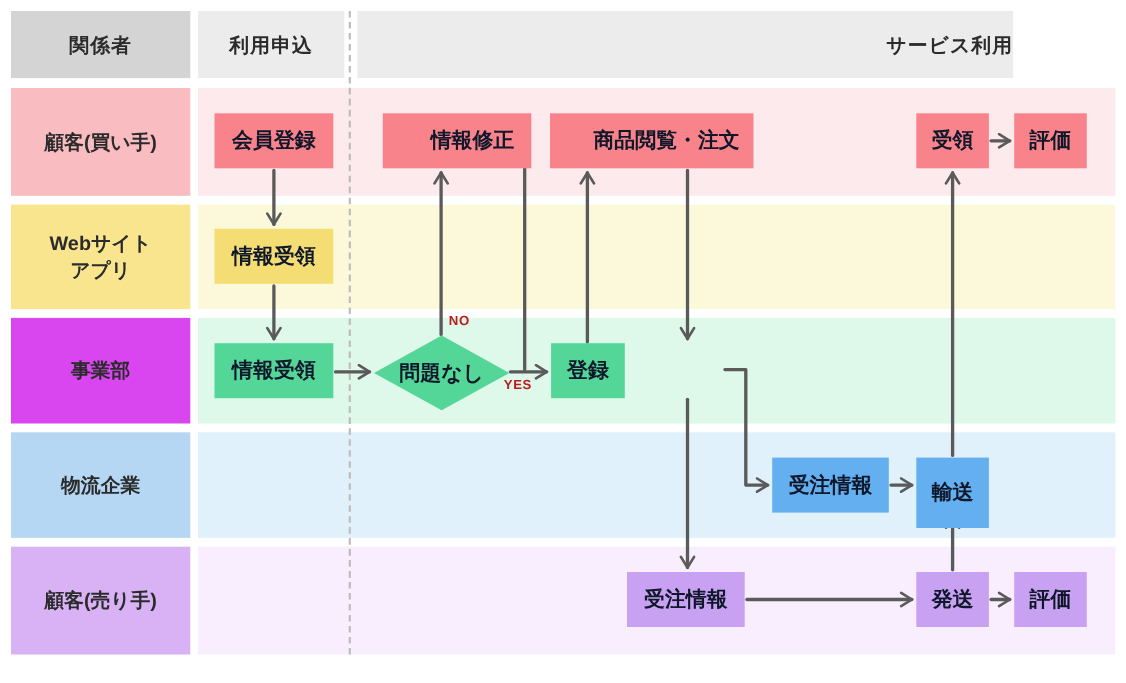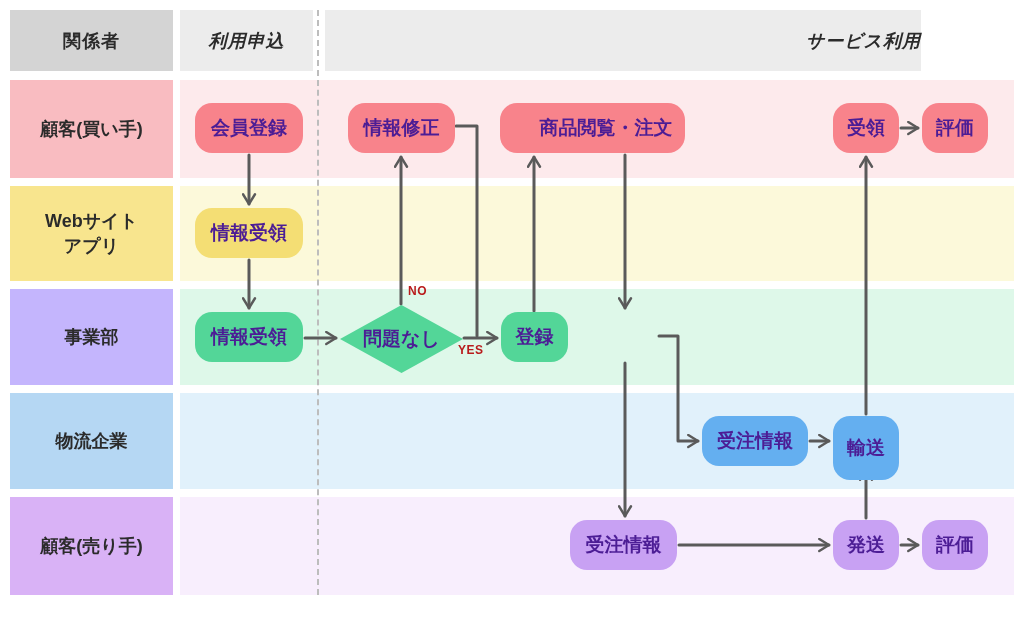--- a/index.html
+++ b/index.html
@@ -5,33 +5,33 @@
   html,body{margin:0;padding:0;background:#ffffff;}
   .canvas{
     position:relative;width:1024px;height:621px;background:#ffffff;overflow:hidden;
     font-family:"Liberation Sans","DejaVu Sans",sans-serif;color:#2b2b2b;
   }
   .hdr{
     position:absolute;top:10px;height:61px;display:flex;align-items:center;justify-content:center;
     font-size:18px;font-weight:600;letter-spacing:1px;color:#2b2b2b;
   }
   .hdr-dark{background:#d4d4d4;}
-  .hdr-light{background:#ececec;font-style:italic;}
+  .hdr-light{background:#ececec;}
   .lane-strip{position:absolute;left:180px;width:834px;}
   .lane-label{
     position:absolute;left:10px;width:163px;display:flex;align-items:center;justify-content:center;
     font-size:18px;font-weight:600;text-align:center;white-space:pre-line;line-height:1.35;color:#2b2b2b;
   }
   .dashed-divider{
     position:absolute;left:317px;top:10px;height:585px;width:0;
     border-left:2px dashed #bdbdbd;
   }
   .node{
     position:absolute;display:flex;align-items:center;justify-content:center;
-    font-size:19px;font-weight:600;color:#4c1d95;text-align:center;white-space:nowrap;border-radius:17px;
+    font-size:19px;font-weight:600;color:#0f172a;text-align:center;white-space:nowrap;
   }
   .node-red{background:#f8838b;}
   .node-yellow{background:#f4de74;}
   .node-green{background:#53d698;}
   .node-blue{background:#64aff0;}
   .node-purple{background:#c8a1f3;}
   .diamond{
     clip-path:polygon(50% 0,100% 50%,50% 100%,0 50%);
   }
   .branch-label{
@@ -56,21 +56,21 @@
   <div class="hdr hdr-light" style="left:180px;width:133px;">
       <span>利用申込</span>
     </div>
   <div class="hdr hdr-light" style="left:325px;width:596px;justify-content:flex-end;">
       <span>サービス利用</span>
     </div>
 
   <div class="lane-label" style="top:80px;height:98px;background:#f9bcc1;">顧客(買い手)</div>
   <div class="lane-label" style="top:186px;height:95px;background:#f8e58e;">Webサイト
 アプリ</div>
-  <div class="lane-label" style="top:289px;height:96px;background:#c4b5fd;">事業部</div>
+  <div class="lane-label" style="top:289px;height:96px;background:#d946ef;">事業部</div>
   <div class="lane-label" style="top:393px;height:96px;background:#b5d7f3;">物流企業</div>
   <div class="lane-label" style="top:497px;height:98px;background:#d9b2f6;">顧客(売り手)</div>
 
   <div class="dashed-divider"></div>
 
   <svg class="arrows" width="1024" height="621" viewBox="0 0 1024 621">
     <defs>
       <marker id="arrow" viewBox="0 0 10 10" refX="8" refY="5" markerWidth="5" markerHeight="5" orient="auto-start-reverse" markerUnits="strokeWidth">
         <path d="M1.5,1 L8,5 L1.5,9" fill="none" stroke="#5a5a5a" stroke-width="1.6" stroke-linecap="round" stroke-linejoin="round"></path>
       </marker>
@@ -89,21 +89,21 @@
       <polyline points="810,441 829,441" marker-end="url(#arrow)"></polyline>
       <polyline points="679,545 829,545" marker-end="url(#arrow)"></polyline>
       <polyline points="866,518 866,470" marker-end="url(#arrow)"></polyline>
       <polyline points="866,414 866,157" marker-end="url(#arrow)"></polyline>
       <polyline points="901,128 918,128" marker-end="url(#arrow)"></polyline>
       <polyline points="901,545 918,545" marker-end="url(#arrow)"></polyline>
     </g>
   </svg>
 
   <div class="node node-red" style="left:195px;top:103px;width:108px;height:50px;">会員登録</div>
-  <div class="node node-red" style="left:348px;top:103px;width:107px;height:50px;">情報修正</div>
+  <div class="node node-red" style="left:348px;top:103px;width:107px;height:50px;padding-left:28px;">情報修正</div>
   <div class="node node-red" style="left:500px;top:103px;width:158px;height:50px;padding-left:27px;">商品閲覧・注文</div>
   <div class="node node-red" style="left:833px;top:103px;width:66px;height:50px;">受領</div>
   <div class="node node-red" style="left:922px;top:103px;width:66px;height:50px;">評価</div>
 
   <div class="node node-yellow" style="left:195px;top:208px;width:108px;height:50px;">情報受領</div>
 
   <div class="node node-green" style="left:195px;top:312px;width:108px;height:50px;">情報受領</div>
   <div class="node node-green diamond" style="left:340px;top:305px;width:123px;height:68px;">問題なし</div>
   <div class="node node-green" style="left:501px;top:312px;width:67px;height:50px;">登録</div>
 

